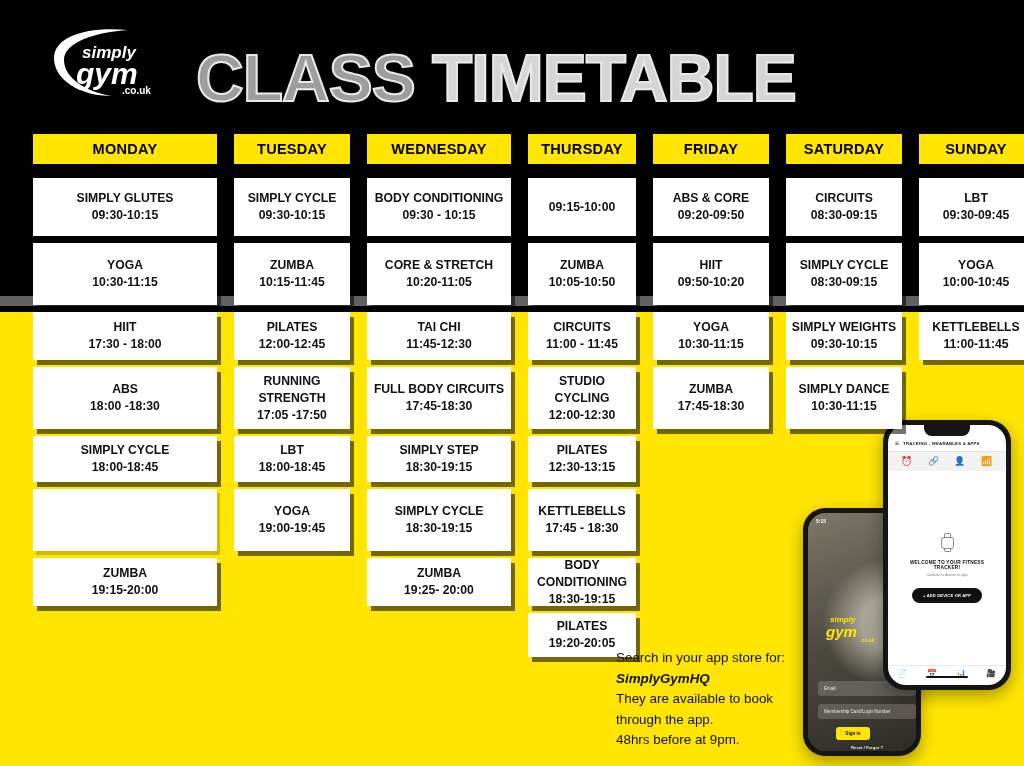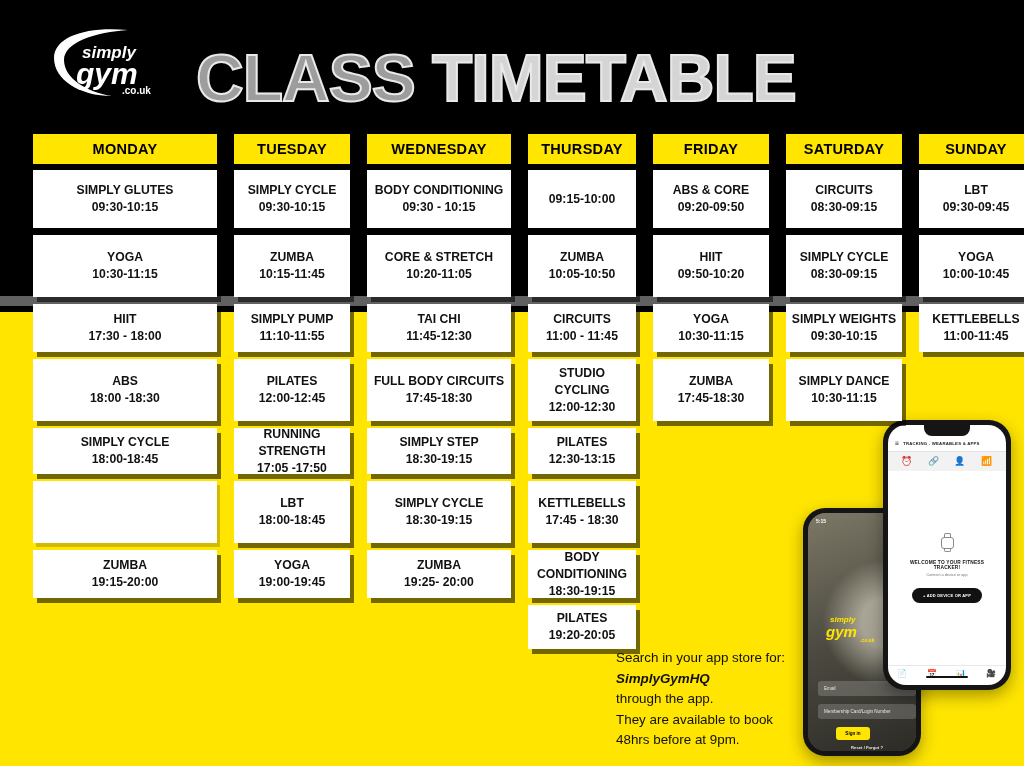--- a/index.html
+++ b/index.html
@@ -67,21 +67,21 @@
   .col { display: flex; flex-direction: column; }
 
   .day-head {
     background: #FFE500;
     color: #000;
     font-size: 14.5px;
     font-weight: 700;
     letter-spacing: .3px;
     height: 30px;
     display: flex; align-items: center; justify-content: center;
-    margin-bottom: 6px;
+    margin-bottom: 14px;
   }
 
   .cell {
     background: #fff;
     color: #111;
     font-size: 12.2px;
     font-weight: 700;
     line-height: 17px;
     text-align: center;
     display: flex; flex-direction: column; align-items: center; justify-content: center;
@@ -252,24 +252,20 @@
     <div class="day-head">TUESDAY</div>
     <div class="cell">
         <span class="nm">SIMPLY CYCLE</span>
         <span class="tm">09:30-10:15</span>
       </div>
     <div class="cell">
         <span class="nm">ZUMBA</span>
         <span class="tm">10:15-11:45</span>
       </div>
     <div class="cell">
-        <span class="nm">SIMPLY PUMP</span>
-        <span class="tm">11:10-11:55</span>
-      </div>
-    <div class="cell">
         <span class="nm">PILATES</span>
         <span class="tm">12:00-12:45</span>
       </div>
     <div class="cell">
         <span class="nm">RUNNING STRENGTH</span>
         <span class="tm">17:05 -17:50</span>
       </div>
     <div class="cell">
         <span class="nm">LBT</span>
         <span class="tm">18:00-18:45</span>
@@ -400,22 +396,22 @@
     <div class="cell">
         <span class="nm">KETTLEBELLS</span>
         <span class="tm">11:00-11:45</span>
       </div>
   </div>
 </div>
 
 <div id="app-info">
   <div>Search in your app store for:</div>
   <div class="bold-italic">SimplyGymHQ</div>
+  <div>They are available to book</div>
   <div>through the app.</div>
-  <div>They are available to book</div>
   <div>48hrs before at 9pm.</div>
 </div>
 
 <svg id="swoosh" width="170" height="120" viewBox="0 0 170 120">
   <path d="M150 4 C162 40, 150 86, 106 106" stroke="#111" stroke-width="7" fill="none" stroke-linecap="round"></path>
   <path d="M118 92 L100 108 L122 114 Z" fill="#111"></path>
 </svg>
 
 <div id="phones">
 

